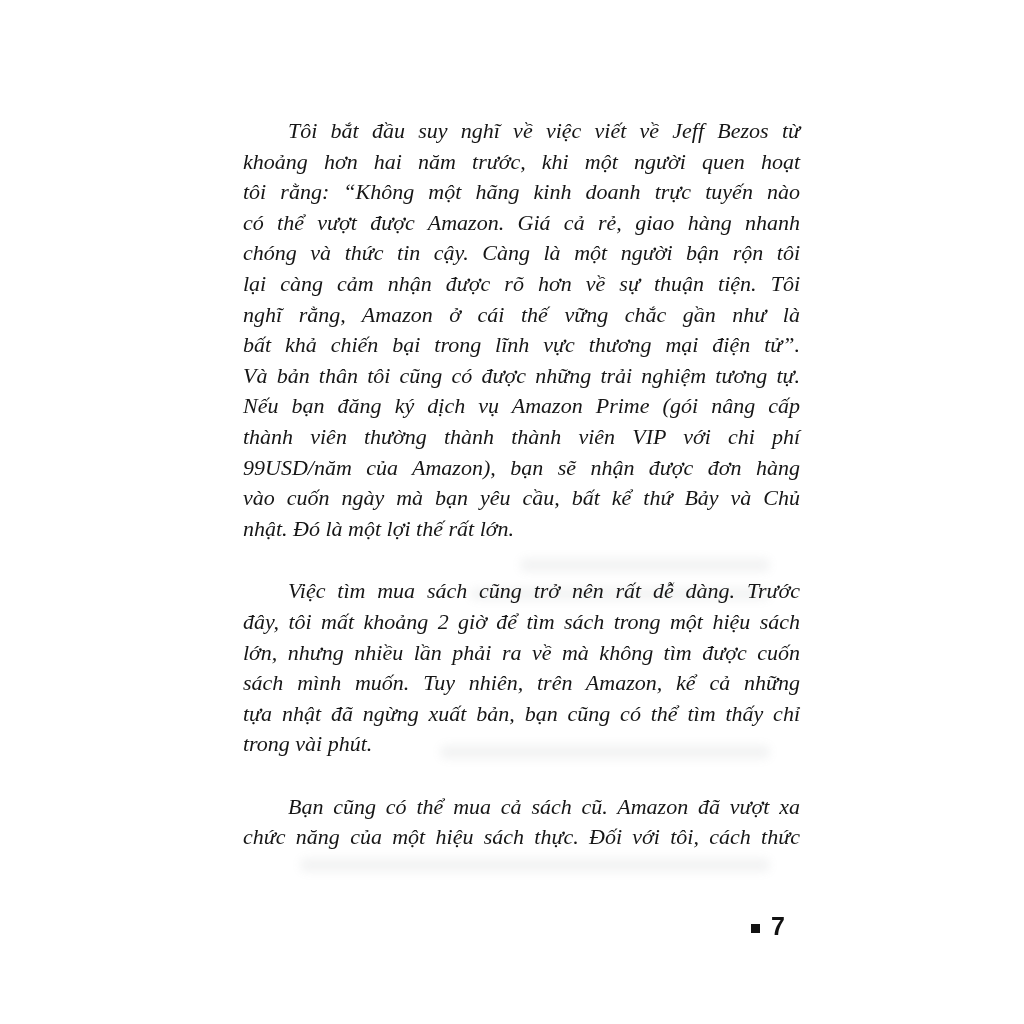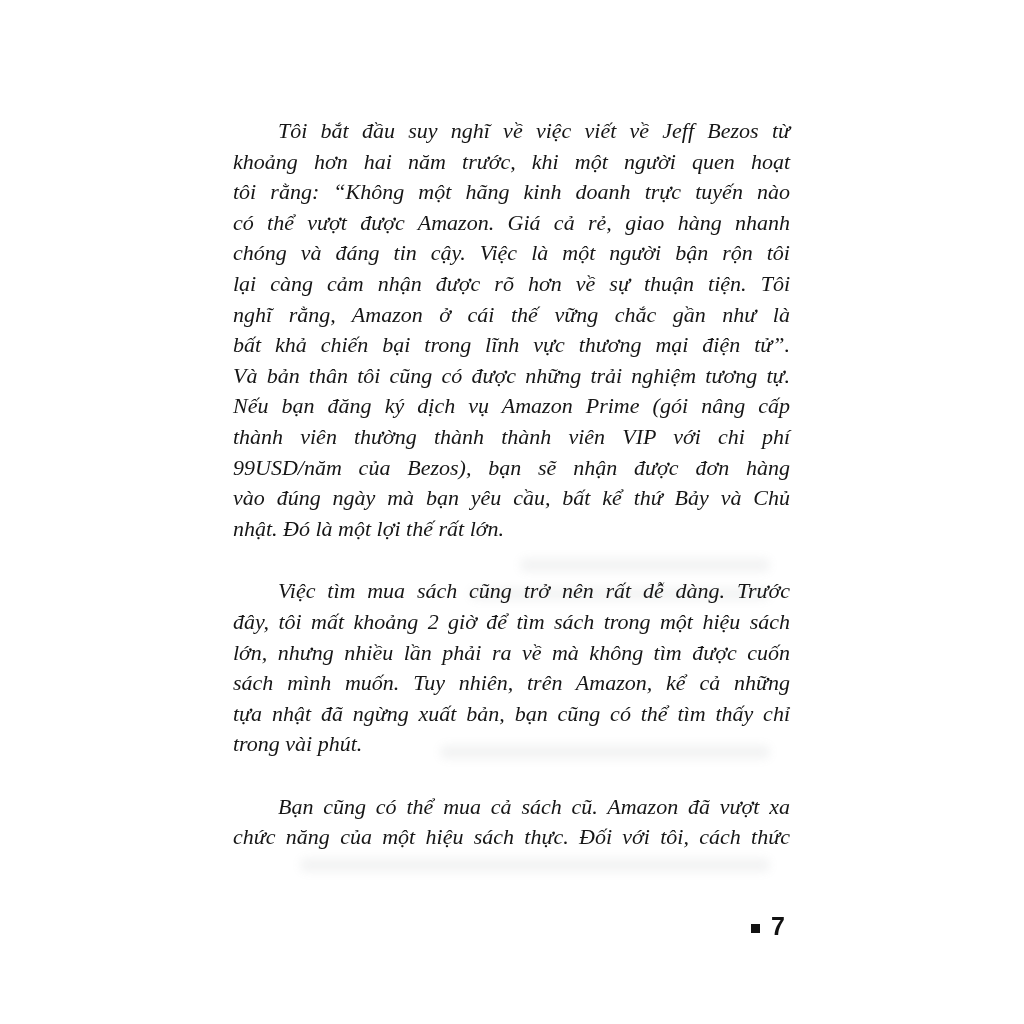--- a/index.html
+++ b/index.html
@@ -5,21 +5,21 @@
   html, body { margin: 0; padding: 0; }
   body {
     width: 1024px;
     height: 1024px;
     background: #ffffff;
     position: relative;
     overflow: hidden;
   }
   .text-block {
     position: absolute;
-    left: 233px;
+    left: 243px;
     top: 116px;
     width: 557px;
   }
   .para { margin: 0; }
   .para + .para { margin-top: 32px; }
   .line {
     font-family: "Liberation Serif", "DejaVu Serif", serif;
     font-style: italic;
     font-size: 22px;
     line-height: 30.6px;
@@ -72,29 +72,29 @@
 <div class="bleed bleed-2"></div>
 <div class="bleed bleed-3"></div>
 <div class="bleed bleed-4"></div>
 
 <main class="text-block">
     <div class="para">
       <div class="line first">Tôi bắt đầu suy nghĩ về việc viết về Jeff Bezos từ</div>
       <div class="line">khoảng hơn hai năm trước, khi một người quen hoạt</div>
       <div class="line">tôi rằng: “Không một hãng kinh doanh trực tuyến nào</div>
       <div class="line">có thể vượt được Amazon. Giá cả rẻ, giao hàng nhanh</div>
-      <div class="line">chóng và đáng tin cậy. Việc là một người bận rộn tôi</div>
+      <div class="line">chóng và thức tin cậy. Càng là một người bận rộn tôi</div>
       <div class="line">lại càng cảm nhận được rõ hơn về sự thuận tiện. Tôi</div>
       <div class="line">nghĩ rằng, Amazon ở cái thế vững chắc gần như là</div>
       <div class="line">bất khả chiến bại trong lĩnh vực thương mại điện tử”.</div>
       <div class="line">Và bản thân tôi cũng có được những trải nghiệm tương tự.</div>
       <div class="line">Nếu bạn đăng ký dịch vụ Amazon Prime (gói nâng cấp</div>
       <div class="line">thành viên thường thành thành viên VIP với chi phí</div>
-      <div class="line">99USD/năm của Bezos), bạn sẽ nhận được đơn hàng</div>
-      <div class="line">vào đúng ngày mà bạn yêu cầu, bất kể thứ Bảy và Chủ</div>
+      <div class="line">99USD/năm của Amazon), bạn sẽ nhận được đơn hàng</div>
+      <div class="line">vào cuốn ngày mà bạn yêu cầu, bất kể thứ Bảy và Chủ</div>
       <div class="line last-left">nhật. Đó là một lợi thế rất lớn.</div>
     </div>
     <div class="para">
       <div class="line first">Việc tìm mua sách cũng trở nên rất dễ dàng. Trước</div>
       <div class="line">đây, tôi mất khoảng 2 giờ để tìm sách trong một hiệu sách</div>
       <div class="line">lớn, nhưng nhiều lần phải ra về mà không tìm được cuốn</div>
       <div class="line">sách mình muốn. Tuy nhiên, trên Amazon, kể cả những</div>
       <div class="line">tựa nhật đã ngừng xuất bản, bạn cũng có thể tìm thấy chỉ</div>
       <div class="line last-left">trong vài phút.</div>
     </div>

